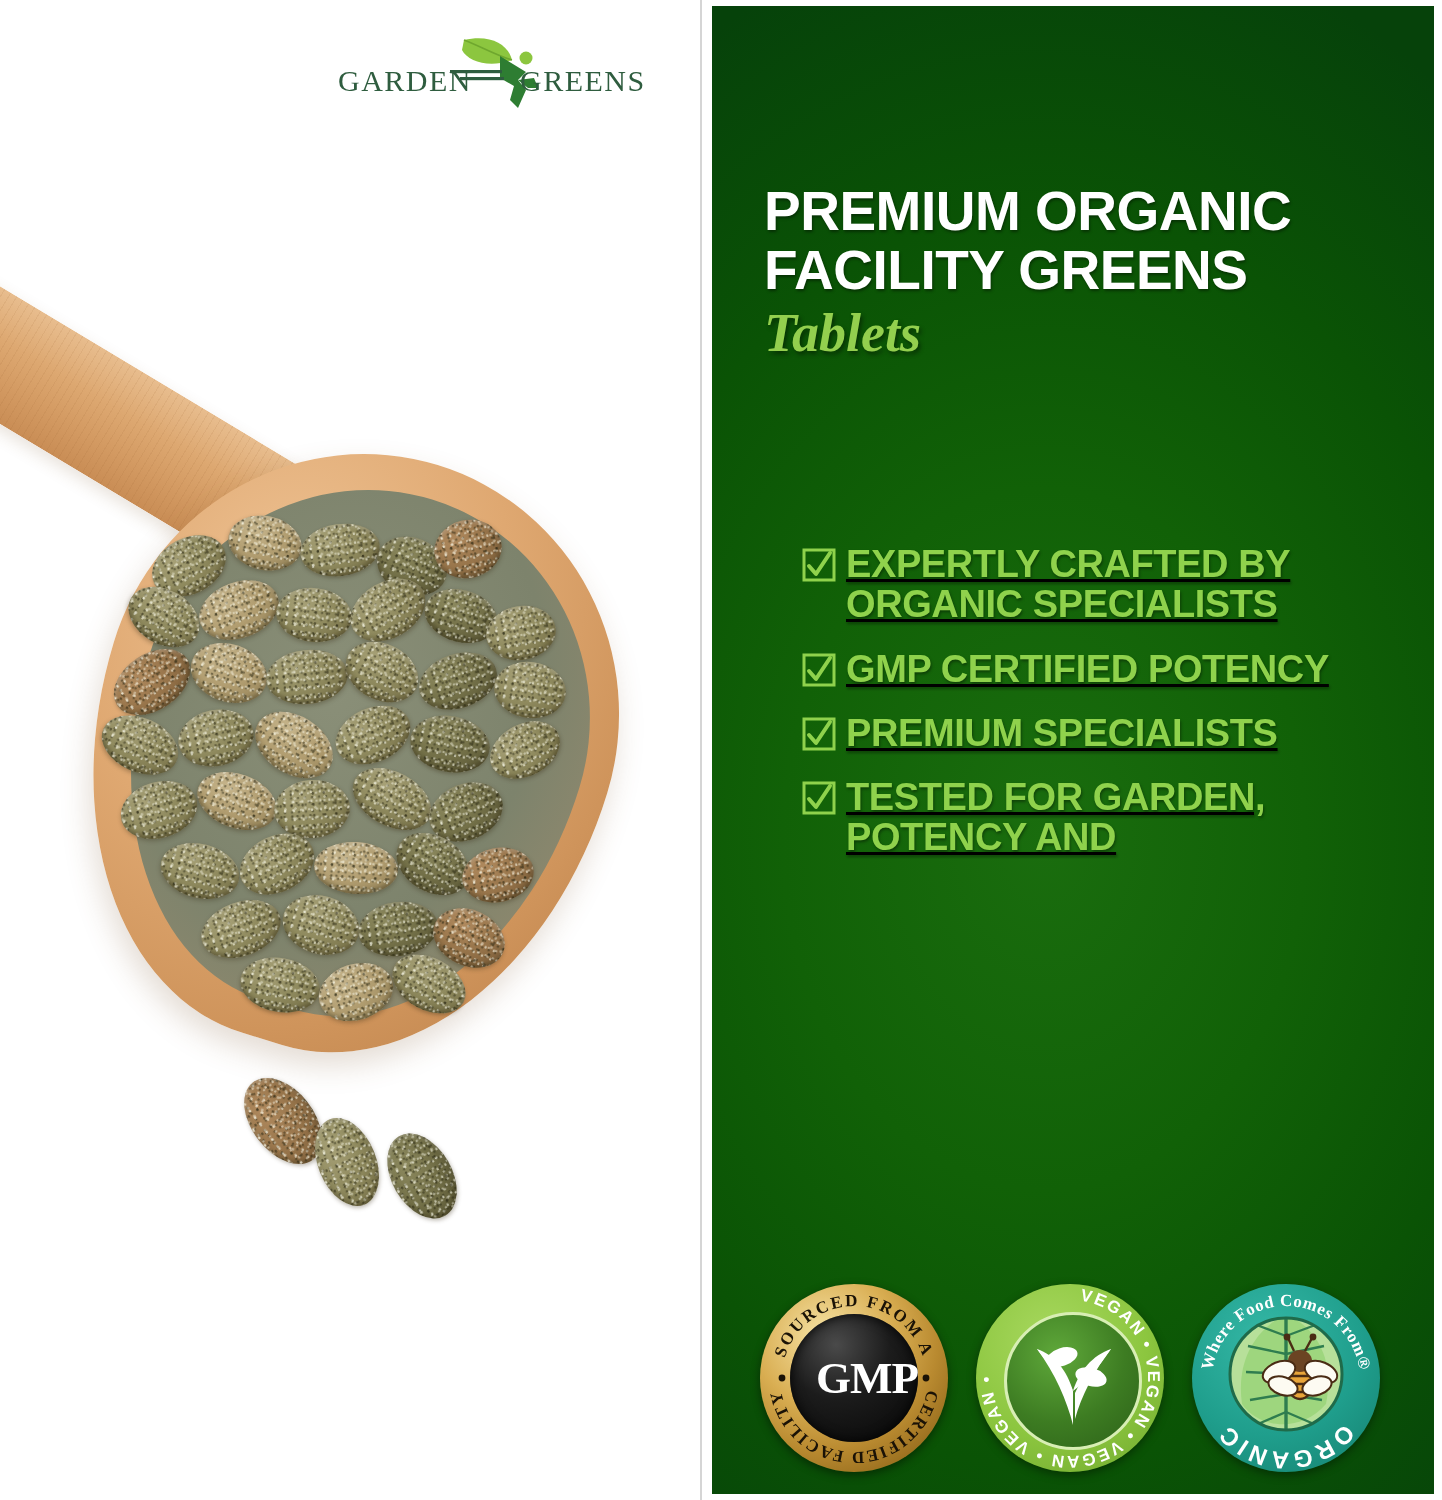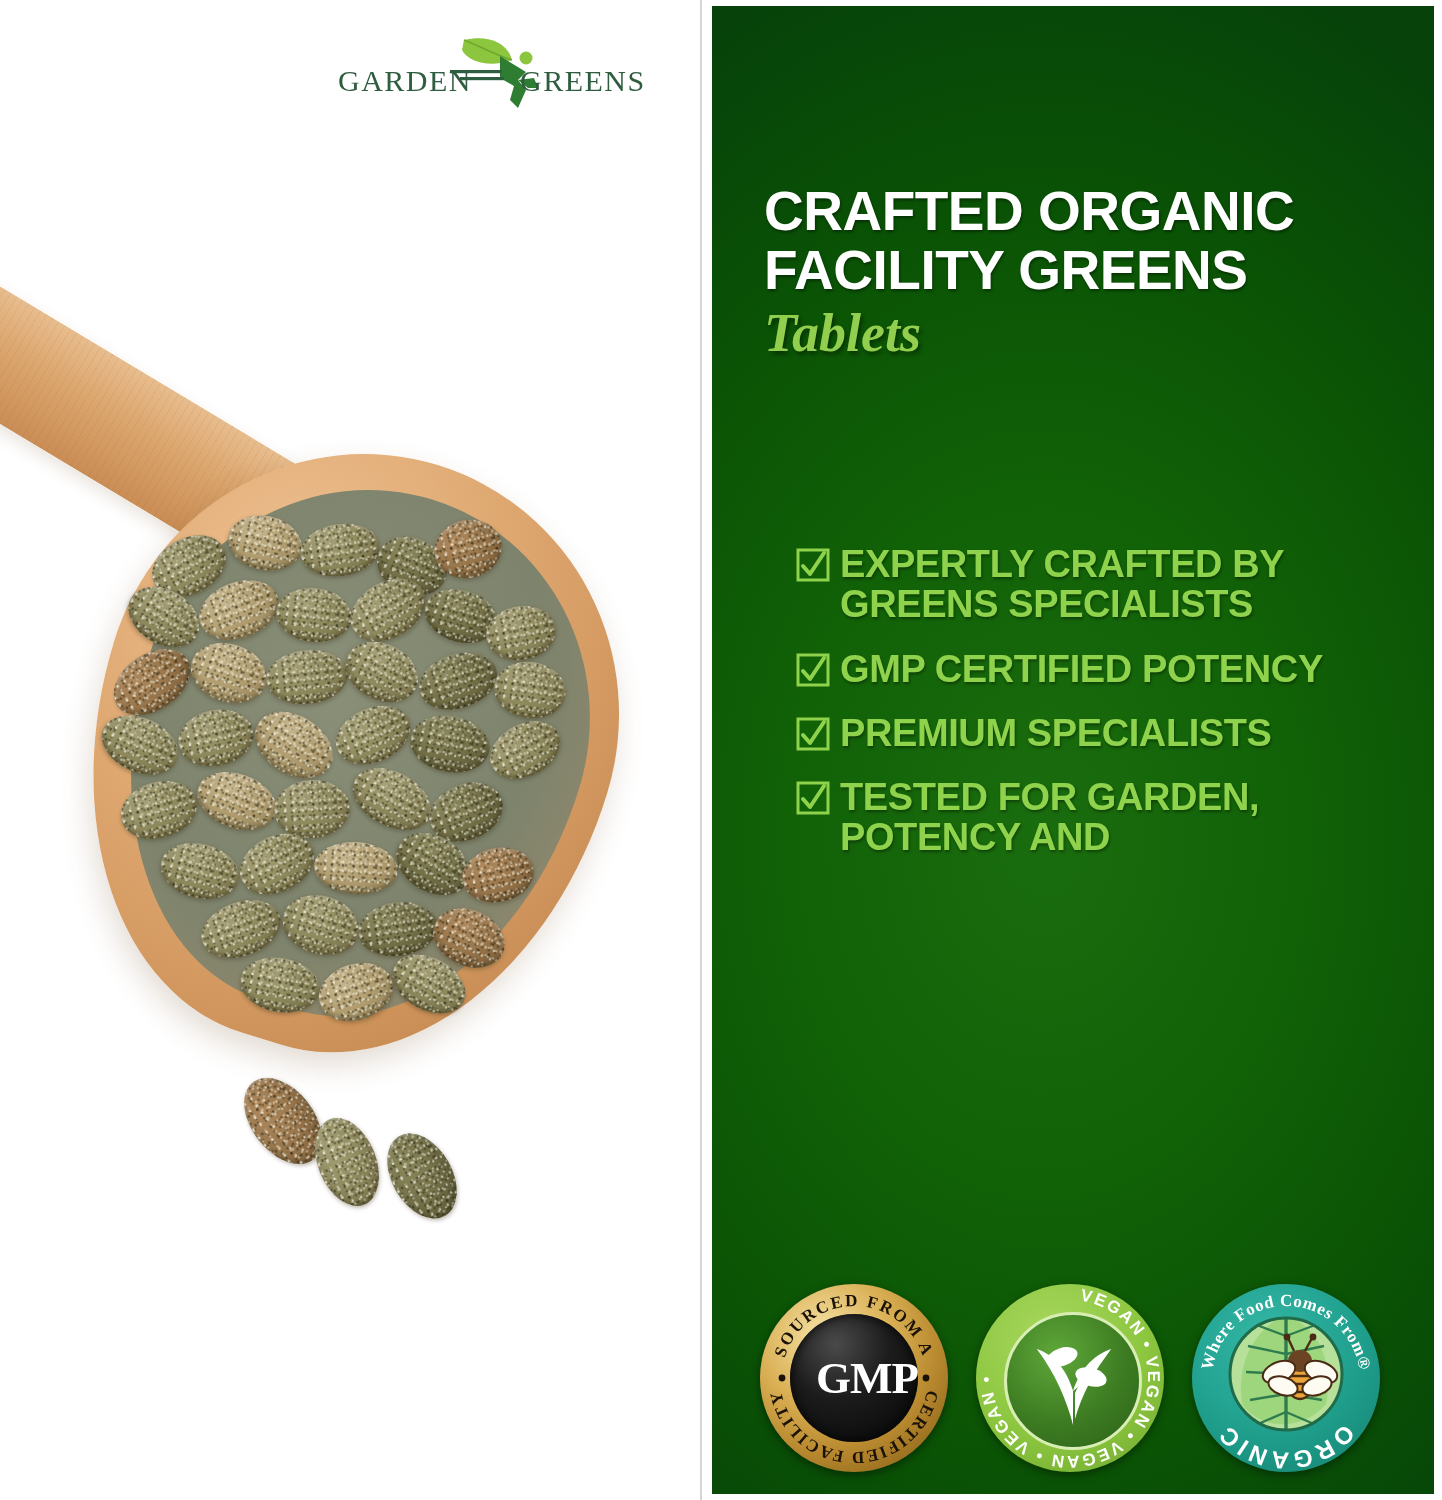--- a/index.html
+++ b/index.html
@@ -175,23 +175,24 @@
     font-family: "Liberation Serif", serif;
     font-style: italic;
     font-weight: bold;
     font-size: 54px;
     line-height: 1.0;
     text-shadow: 2px 3px 4px rgba(0,0,0,.42);
   }
 
   #bullets {
     position: absolute;
-    left: 84px;
+    left: 90px;
     top: 538px;
     width: 630px;
+    text-decoration: underline;
   }
   .bullet {
     display: flex;
     align-items: flex-start;
     margin-bottom: 24px;
   }
   .bullet-check {
     flex: 0 0 auto;
     width: 34px;
     height: 34px;
@@ -355,35 +356,35 @@
 
       <div class="tab speck brown" style="left:252px;top:952px;width:62px;height:98px;border-radius:50%;transform:rotate(-38deg);"></div>
       <div class="tab speck" style="left:318px;top:996px;width:58px;height:92px;border-radius:50%;transform:rotate(-22deg);"></div>
       <div class="tab speck dark" style="left:392px;top:1010px;width:60px;height:92px;border-radius:50%;transform:rotate(-30deg);"></div>
     </div>
   </div>
 
   <div id="right-panel">
 
     <div id="headline">
-      <span class="headline-line">CRAFTED ORGANIC</span>
+      <span class="headline-line">PREMIUM ORGANIC</span>
       <span class="headline-line">FACILITY GREENS</span>
       <span id="headline-sub">Tablets</span>
     </div>
 
     <div id="bullets">
 
       <div class="bullet">
         <svg class="bullet-check" viewBox="0 0 34 34">
           <rect x="2" y="2" width="30" height="30" fill="none" stroke="#8fd24c" stroke-width="3"></rect>
           <path d="M7 18 L14 26 L28 5" fill="none" stroke="#8fd24c" stroke-width="4" stroke-linecap="round" stroke-linejoin="round"></path>
         </svg>
         <div class="bullet-text">
           <div>EXPERTLY CRAFTED BY</div>
-          <div>GREENS SPECIALISTS</div>
+          <div>ORGANIC SPECIALISTS</div>
         </div>
       </div>
 
       <div class="bullet">
         <svg class="bullet-check" viewBox="0 0 34 34">
           <rect x="2" y="2" width="30" height="30" fill="none" stroke="#8fd24c" stroke-width="3"></rect>
           <path d="M7 18 L14 26 L28 5" fill="none" stroke="#8fd24c" stroke-width="4" stroke-linecap="round" stroke-linejoin="round"></path>
         </svg>
         <div class="bullet-text">
           <div>GMP CERTIFIED POTENCY</div>

